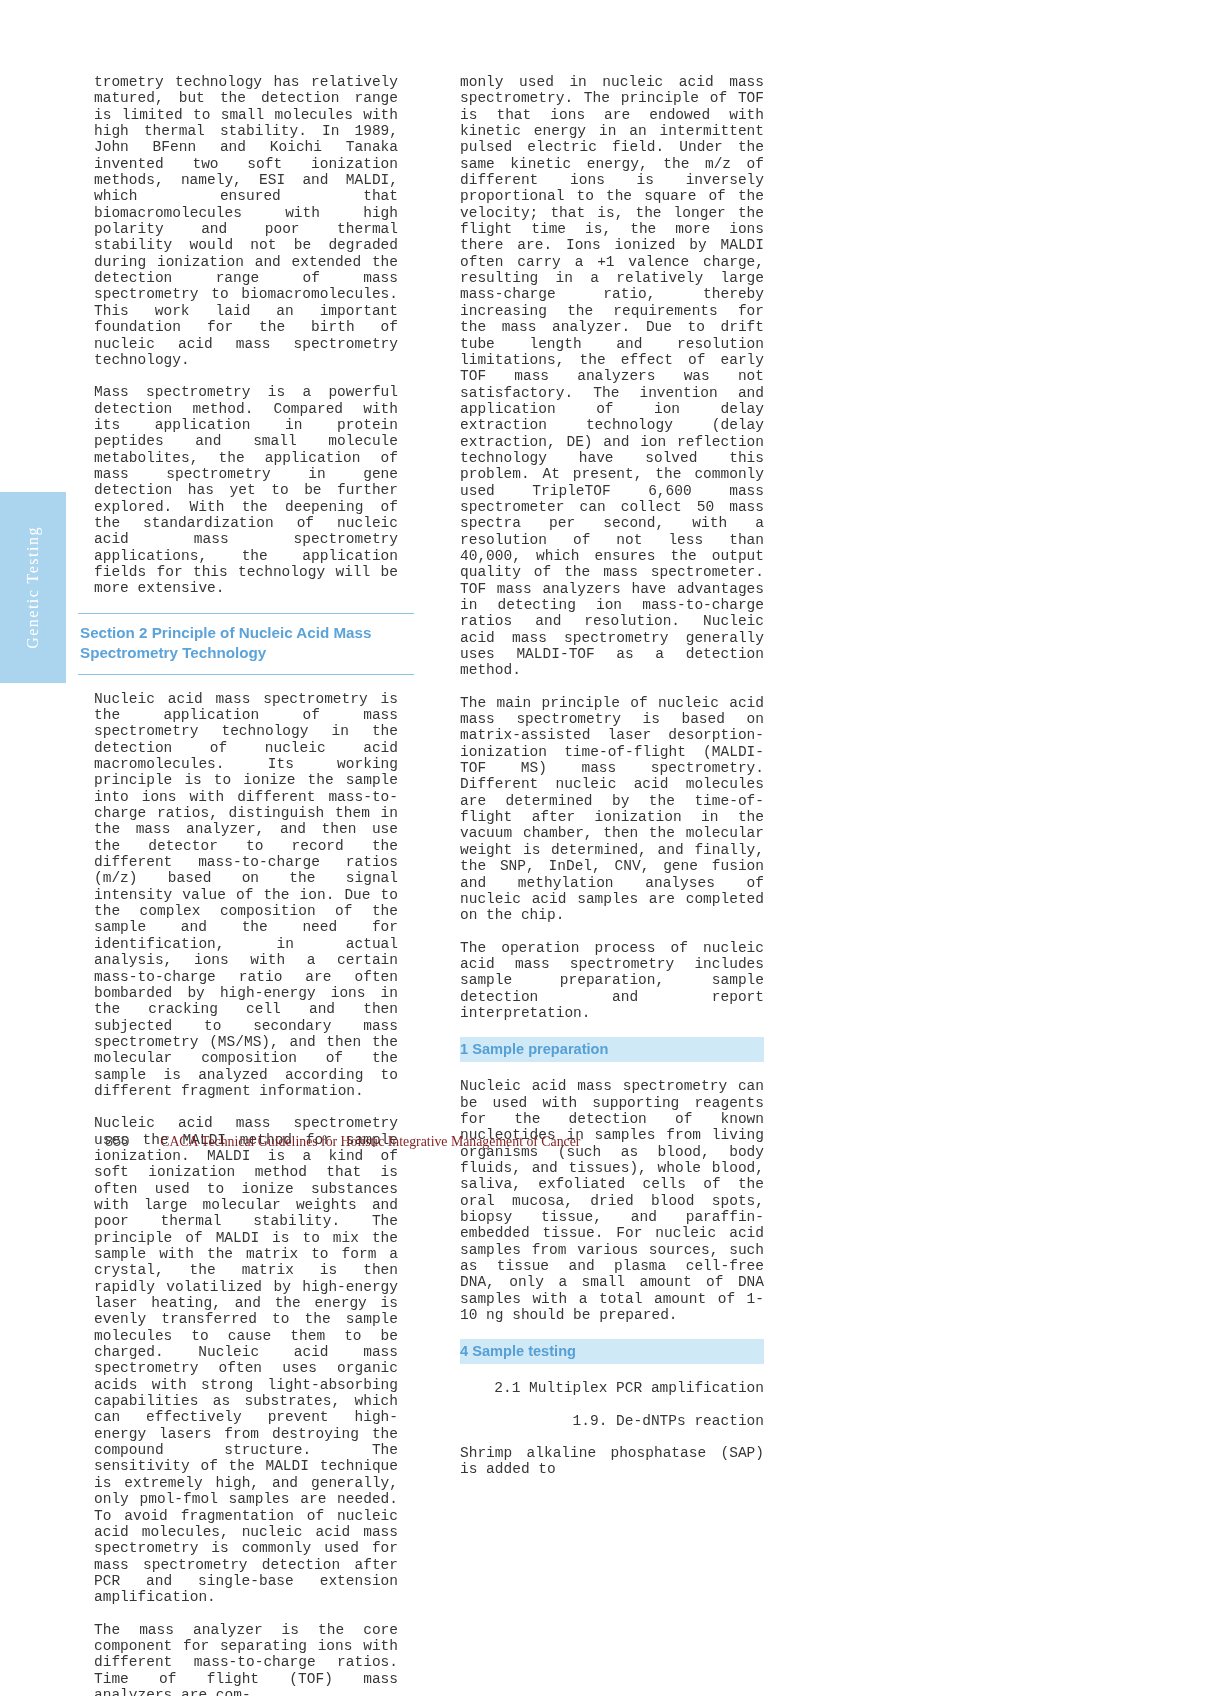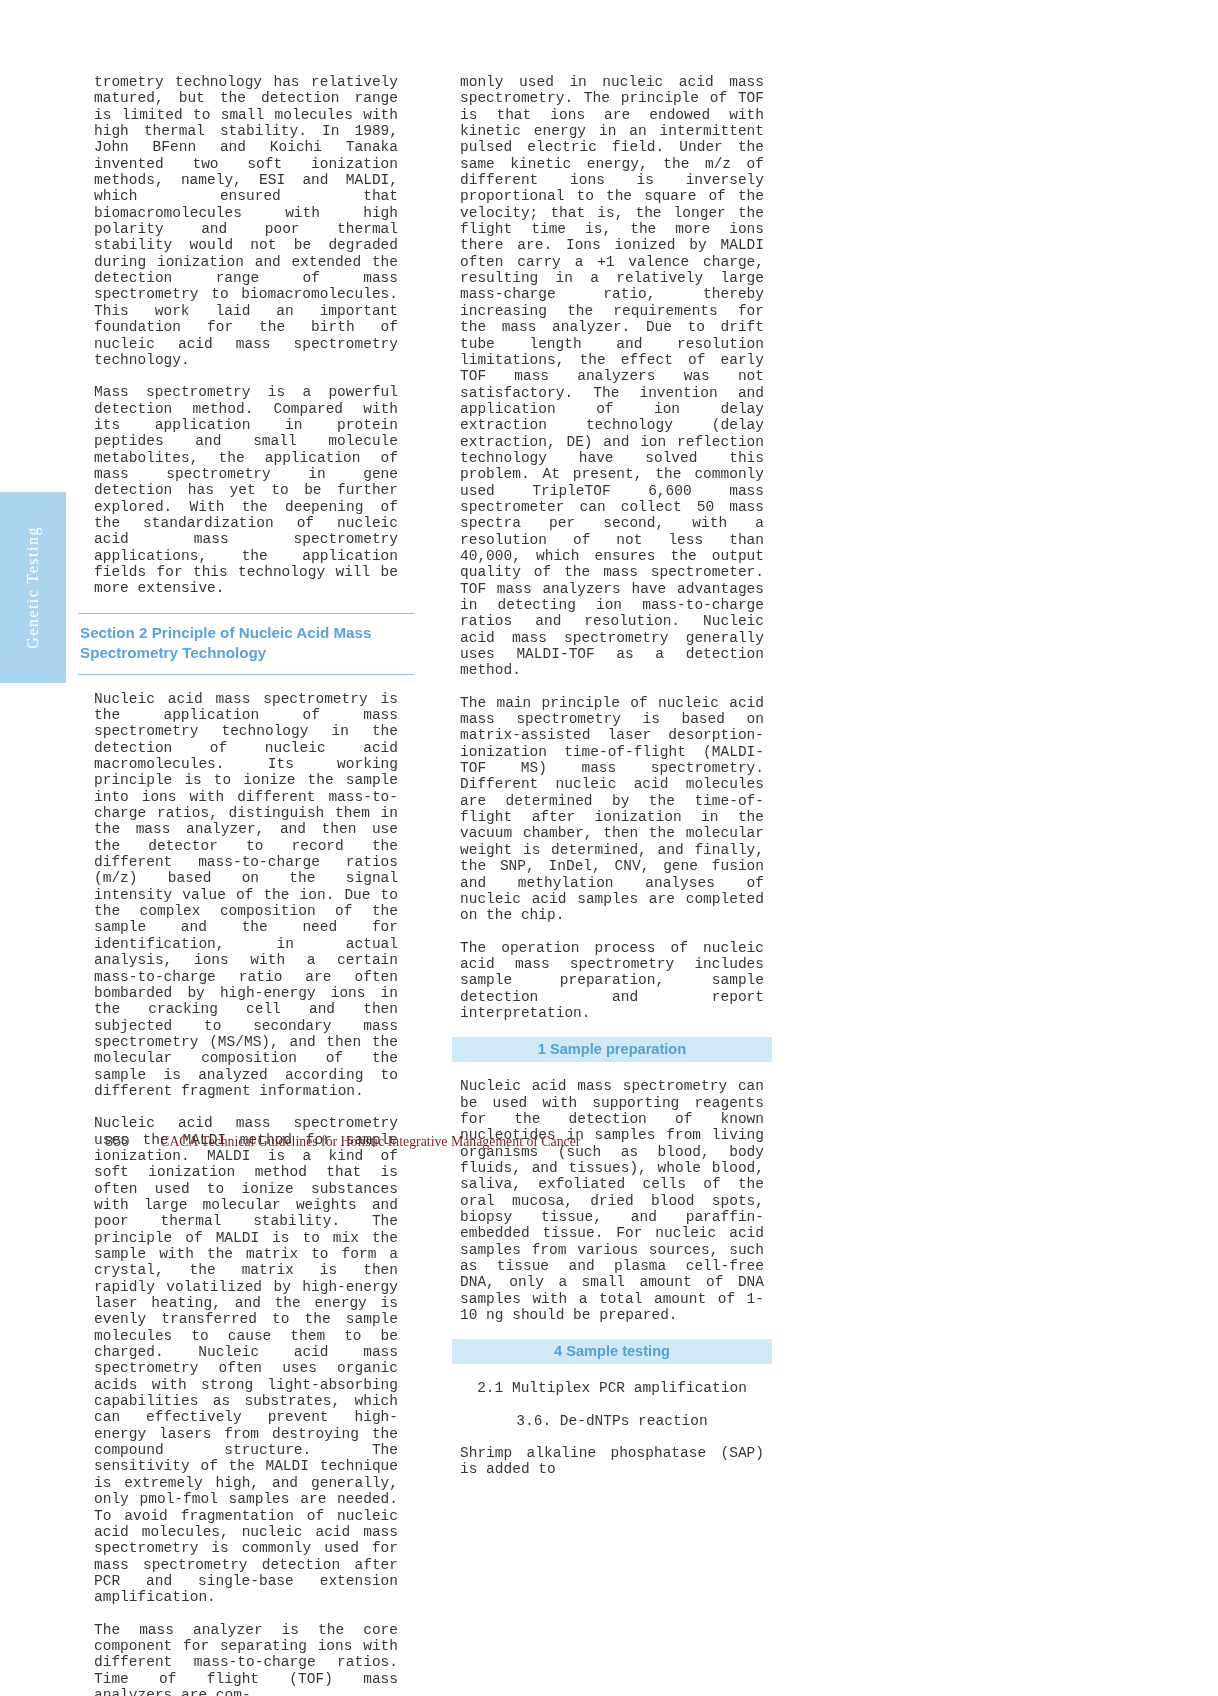--- a/index.html
+++ b/index.html
@@ -48,25 +48,25 @@
     color:#5ba3d9;
     text-align:left;
   }
   .band {
     background:#cfe9f7;
     color:#56a0d6;
     font-family:"Liberation Sans", sans-serif;
     font-weight:bold;
     font-size:14.6px;
     line-height:17px;
-    text-align:center;
+    text-align:left;
     padding:4px 0;
-    margin:7px 8px 9px;
+    margin:7px 16px 9px;
   }
-  .subhead { margin:9px 0 9px; text-align:center; }
+  .subhead { margin:9px 0 9px; text-align:right; }
   .footer {
     position:absolute; left:78px; top:1133px;
     width:700px;
     display:flex; align-items:baseline;margin-left:27px;
   }
   .page-number {
     font-family:"Liberation Sans", sans-serif;
     font-size:14.5px; color:#4a4a4a;
     margin-right:31px;
   }
@@ -94,21 +94,21 @@
   </div>
 
   <div class="col col-right">
     <p>monly used in nucleic acid mass spectrometry. The principle of TOF is that ions are endowed with kinetic energy in an intermittent pulsed electric field. Under the same kinetic energy, the m/z of different ions is inversely proportional to the square of the velocity; that is, the longer the flight time is, the more ions there are. Ions ionized by MALDI often carry a +1 valence charge, resulting in a relatively large mass-charge ratio, thereby increasing the requirements for the mass analyzer. Due to drift tube length and resolution limitations, the effect of early TOF mass analyzers was not satisfactory. The invention and application of ion delay extraction technology (delay extraction, DE) and ion reflection technology have solved this problem. At present, the commonly used TripleTOF 6,600 mass spectrometer can collect 50 mass spectra per second, with a resolution of not less than 40,000, which ensures the output quality of the mass spectrometer. TOF mass analyzers have advantages in detecting ion mass-to-charge ratios and resolution. Nucleic acid mass spectrometry generally uses MALDI-TOF as a detection method.</p>
     <p>The main principle of nucleic acid mass spectrometry is based on matrix-assisted laser desorption-ionization time-of-flight (MALDI-TOF MS) mass spectrometry. Different nucleic acid molecules are determined by the time-of-flight after ionization in the vacuum chamber, then the molecular weight is determined, and finally, the SNP, InDel, CNV, gene fusion and methylation analyses of nucleic acid samples are completed on the chip.</p>
     <p>The operation process of nucleic acid mass spectrometry includes sample preparation, sample detection and report interpretation.</p>
     <div class="band">1 Sample preparation</div>
     <p>Nucleic acid mass spectrometry can be used with supporting reagents for the detection of known nucleotides in samples from living organisms (such as blood, body fluids, and tissues), whole blood, saliva, exfoliated cells of the oral mucosa, dried blood spots, biopsy tissue, and paraffin-embedded tissue. For nucleic acid samples from various sources, such as tissue and plasma cell-free DNA, only a small amount of DNA samples with a total amount of 1-10 ng should be prepared.</p>
     <div class="band">4 Sample testing</div>
     <p class="subhead">2.1 Multiplex PCR amplification</p>
-    <p class="subhead">3.6. De-dNTPs reaction</p>
+    <p class="subhead">1.9. De-dNTPs reaction</p>
     <p>Shrimp alkaline phosphatase (SAP) is added to</p>
   </div>
 
   <div class="footer">
     <span class="page-number">850</span>
     <span class="footer-title">CACA Technical Guidelines for Holistic Integrative Management of Cancer</span>
   </div>
 
 </div>
 

